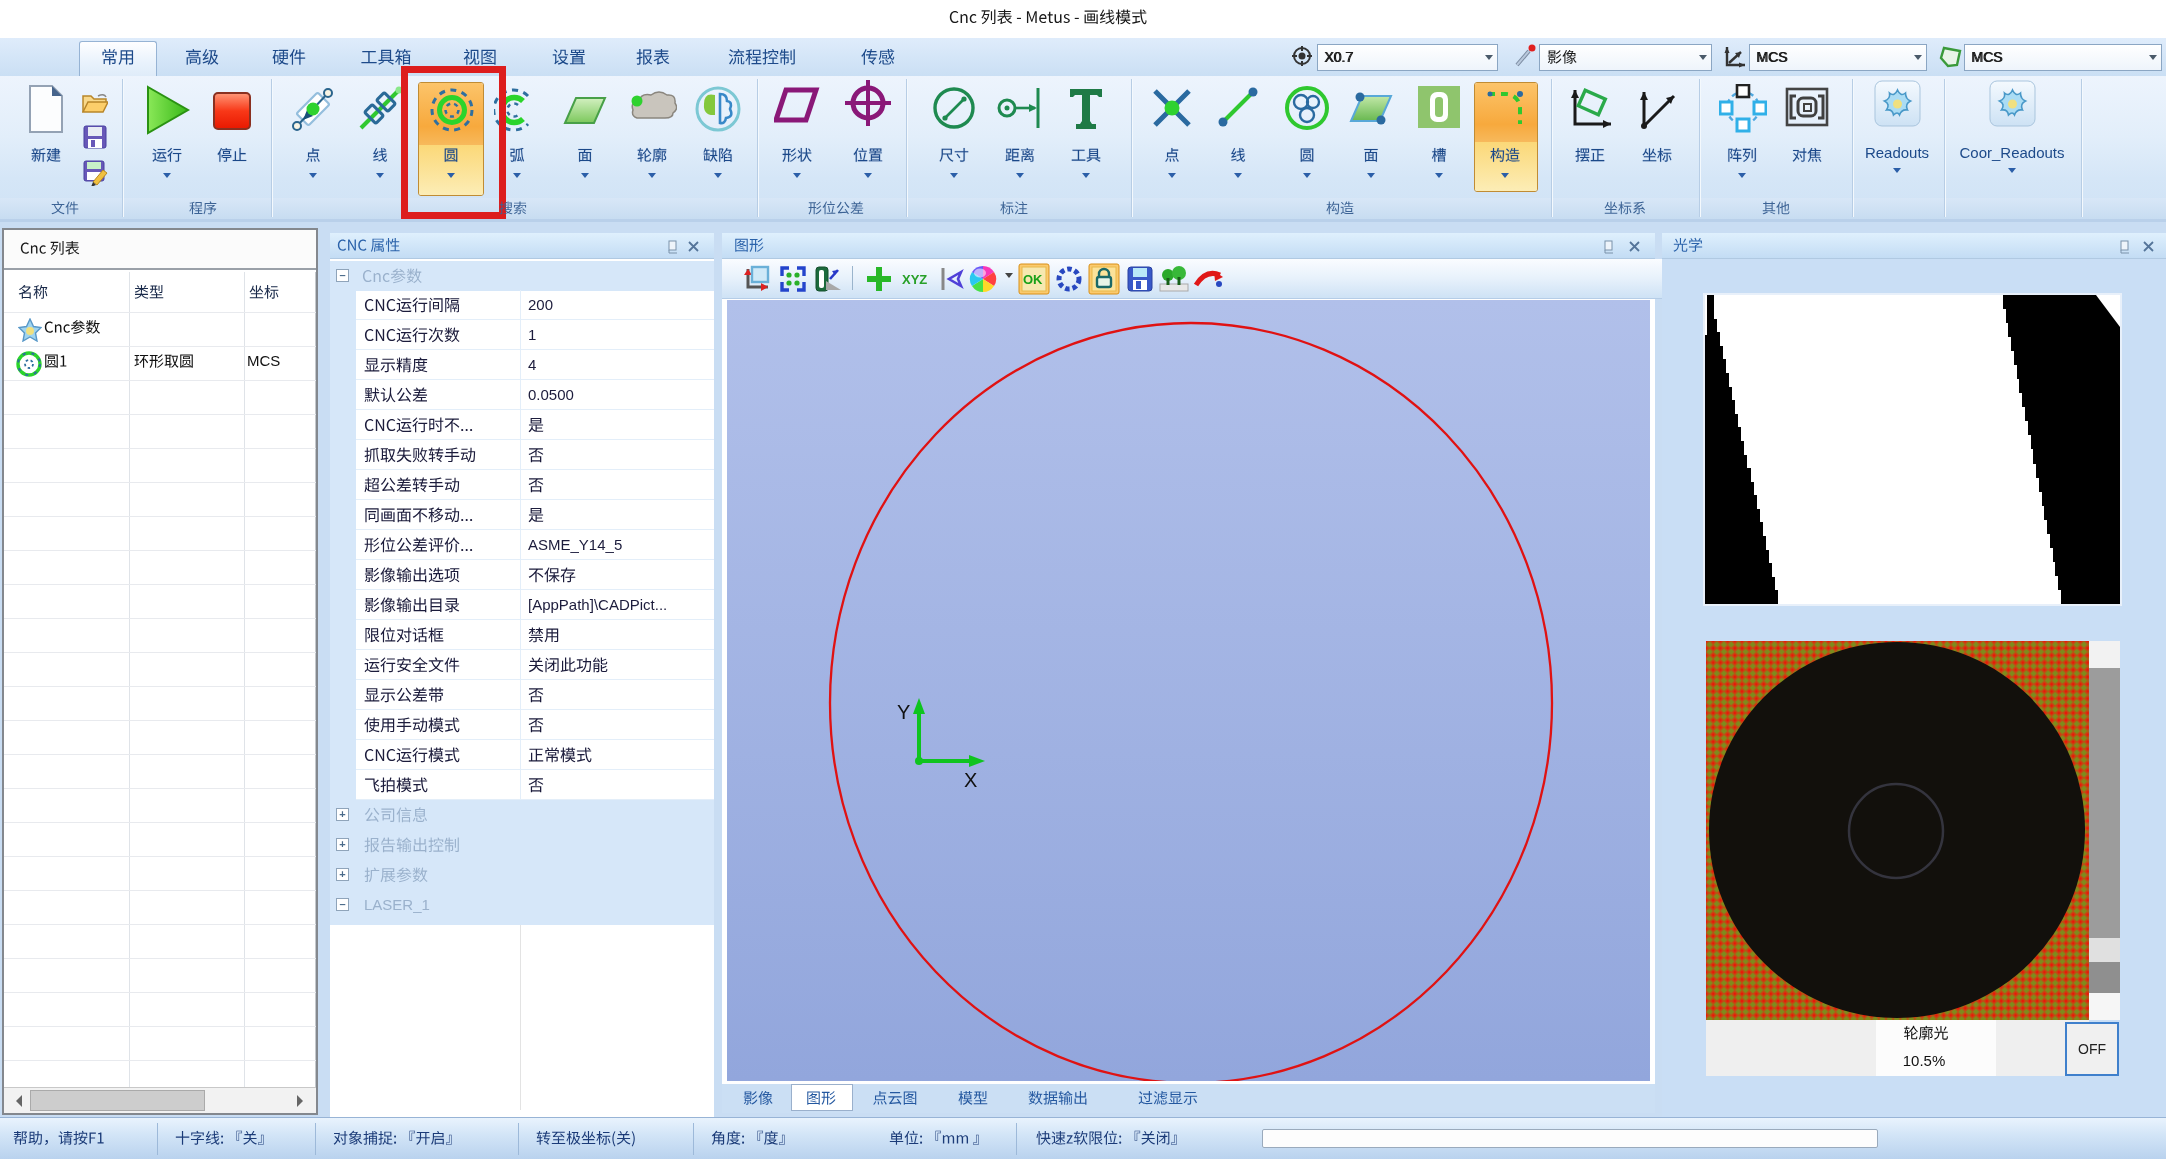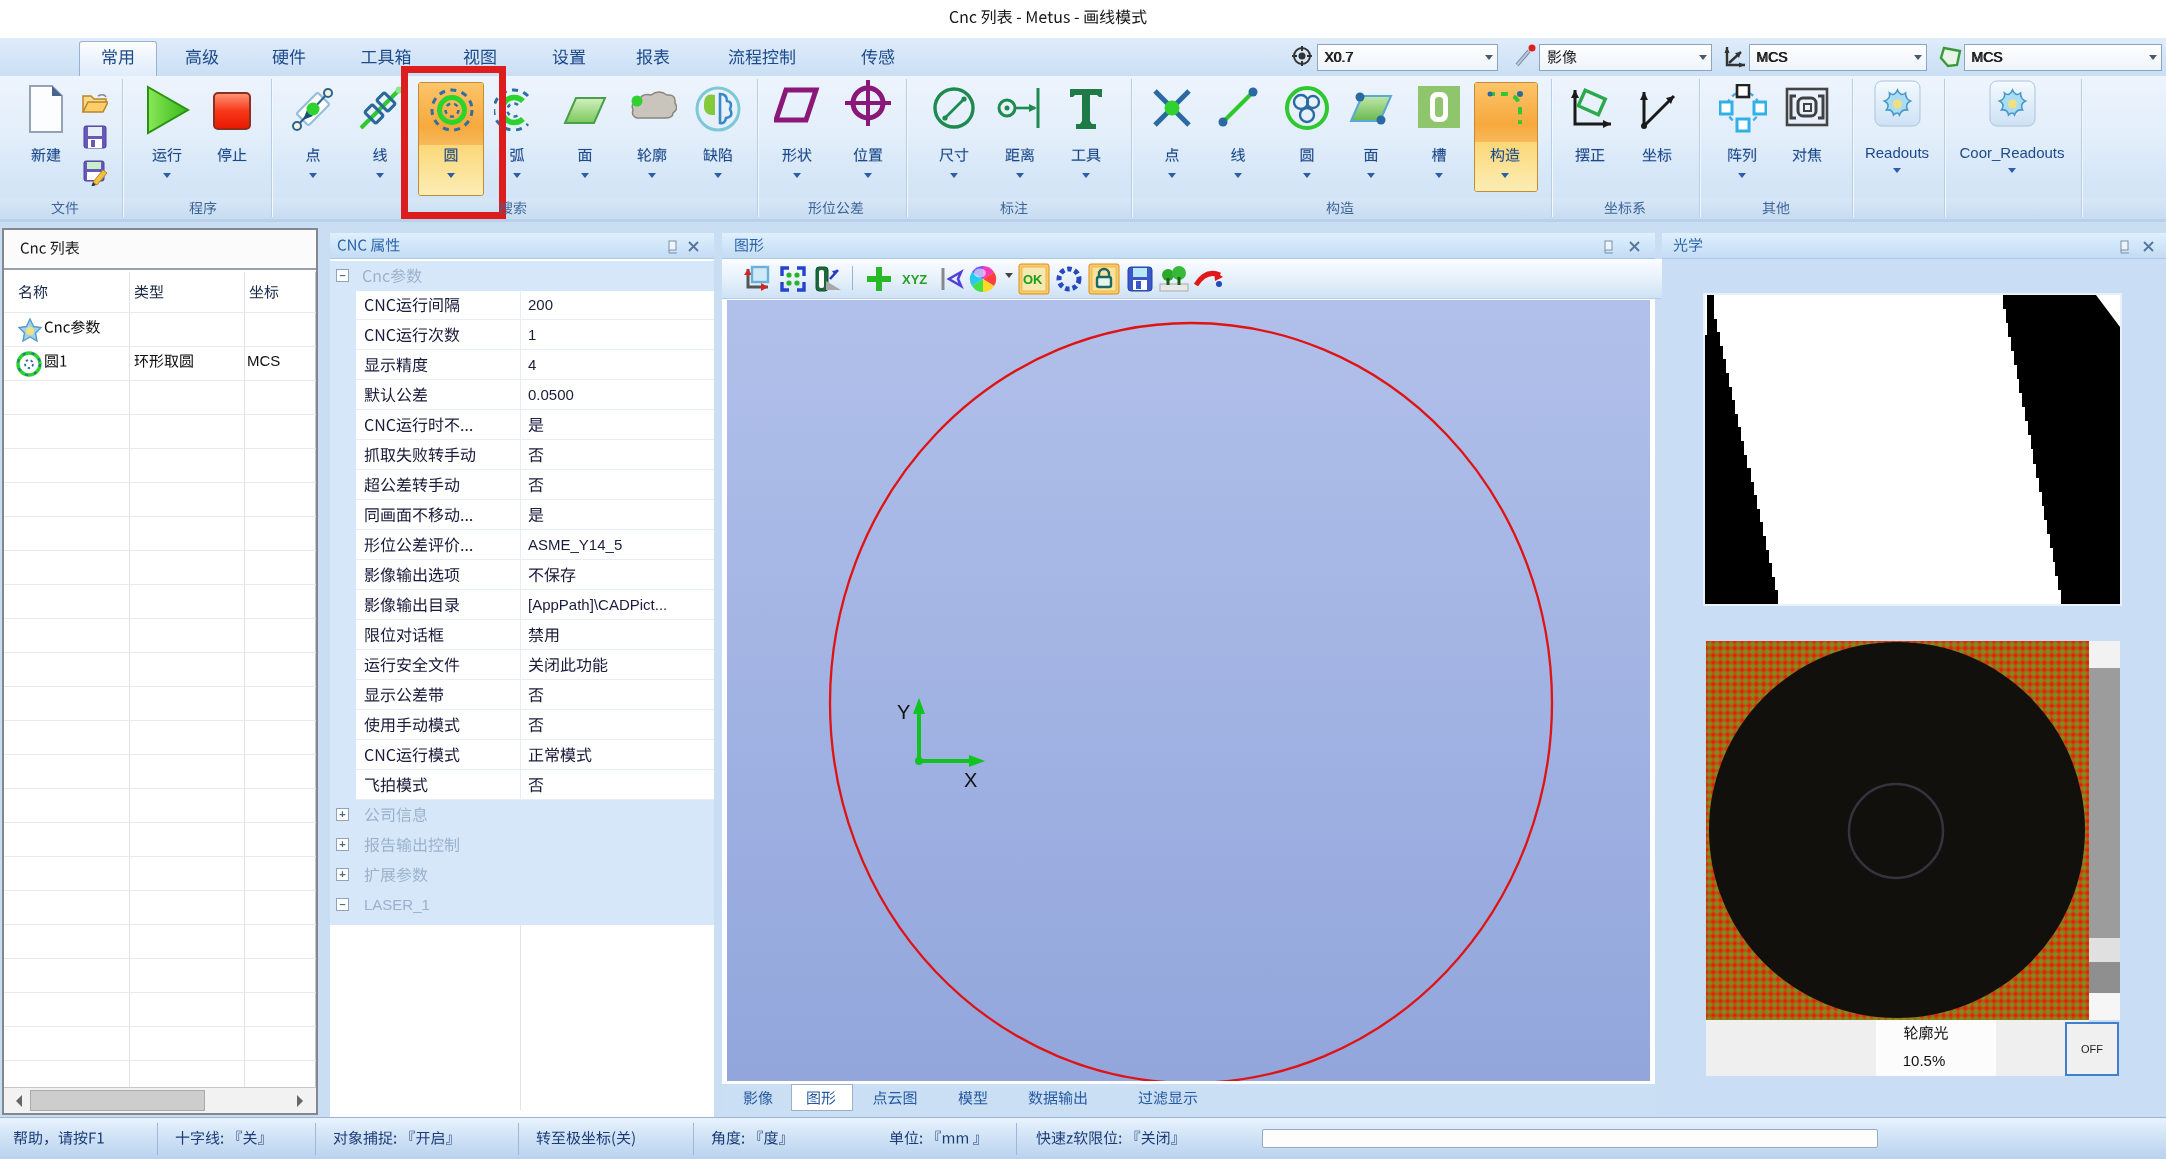--- a/index.html
+++ b/index.html
@@ -53,21 +53,21 @@
 #cnv{position:absolute;left:5px;top:67px;width:923px;height:781px;background:linear-gradient(#b1c0ea,#92a6dc)}
 #gtabs{position:absolute;left:0;top:851px;width:933px;height:29px;background:#cbdff4}
 #gtabsel{position:absolute;left:69px;top:0px;width:62px;height:27px;background:#fff;border:1px solid #9ab0cc}
 
 #pO{position:absolute;left:1662px;top:11px;width:504px;height:884px;background:#c9def5}
 #pOt{position:absolute;left:0;top:0;width:504px;height:26px}
 #img1{position:absolute;left:43px;top:62px;width:415px;height:309px;background:#fff;outline:2px solid #e8f0fa}
 #img2{position:absolute;left:44px;top:408px;width:383px;height:379px}
 #osb{position:absolute;left:427px;top:408px;width:31px;height:379px;background:#f2f2f2}
 #ctrl{position:absolute;left:44px;top:787px;width:383px;height:56px;background:#efefef}
-#offb{position:absolute;left:403px;top:789px;width:54px;height:54px;background:#f0f0f0;border:2px solid #3f80cc;text-align:center;font-size:11px;color:#222;line-height:50px}
+#offb{position:absolute;left:403px;top:789px;width:54px;height:54px;background:#f0f0f0;border:2px solid #3f80cc;text-align:center;font-size:14px;color:#222;line-height:50px}
 
 #sbar{position:absolute;left:0;top:1117px;width:2166px;height:42px;background:linear-gradient(#e9f3fd,#d3e5f7 40%,#b9d2ee);border-top:1px solid #98b4d6}
 .sdv{position:absolute;top:5px;width:1px;height:32px;background:#9db9d9}
 #sprog{position:absolute;left:1262px;top:11px;width:616px;height:19px;background:#fdfdfd;border:1px solid #9aaabc;border-radius:2px}
 </style></head><body>
 <div id="w">
 <div id="trow">
  <div id="tabsel"></div>
  <svg class="abs" style="left:1292px;top:8px" width="20" height="20">
         <circle cx="10" cy="10" r="8" fill="none" stroke="#333" stroke-width="2"></circle>

